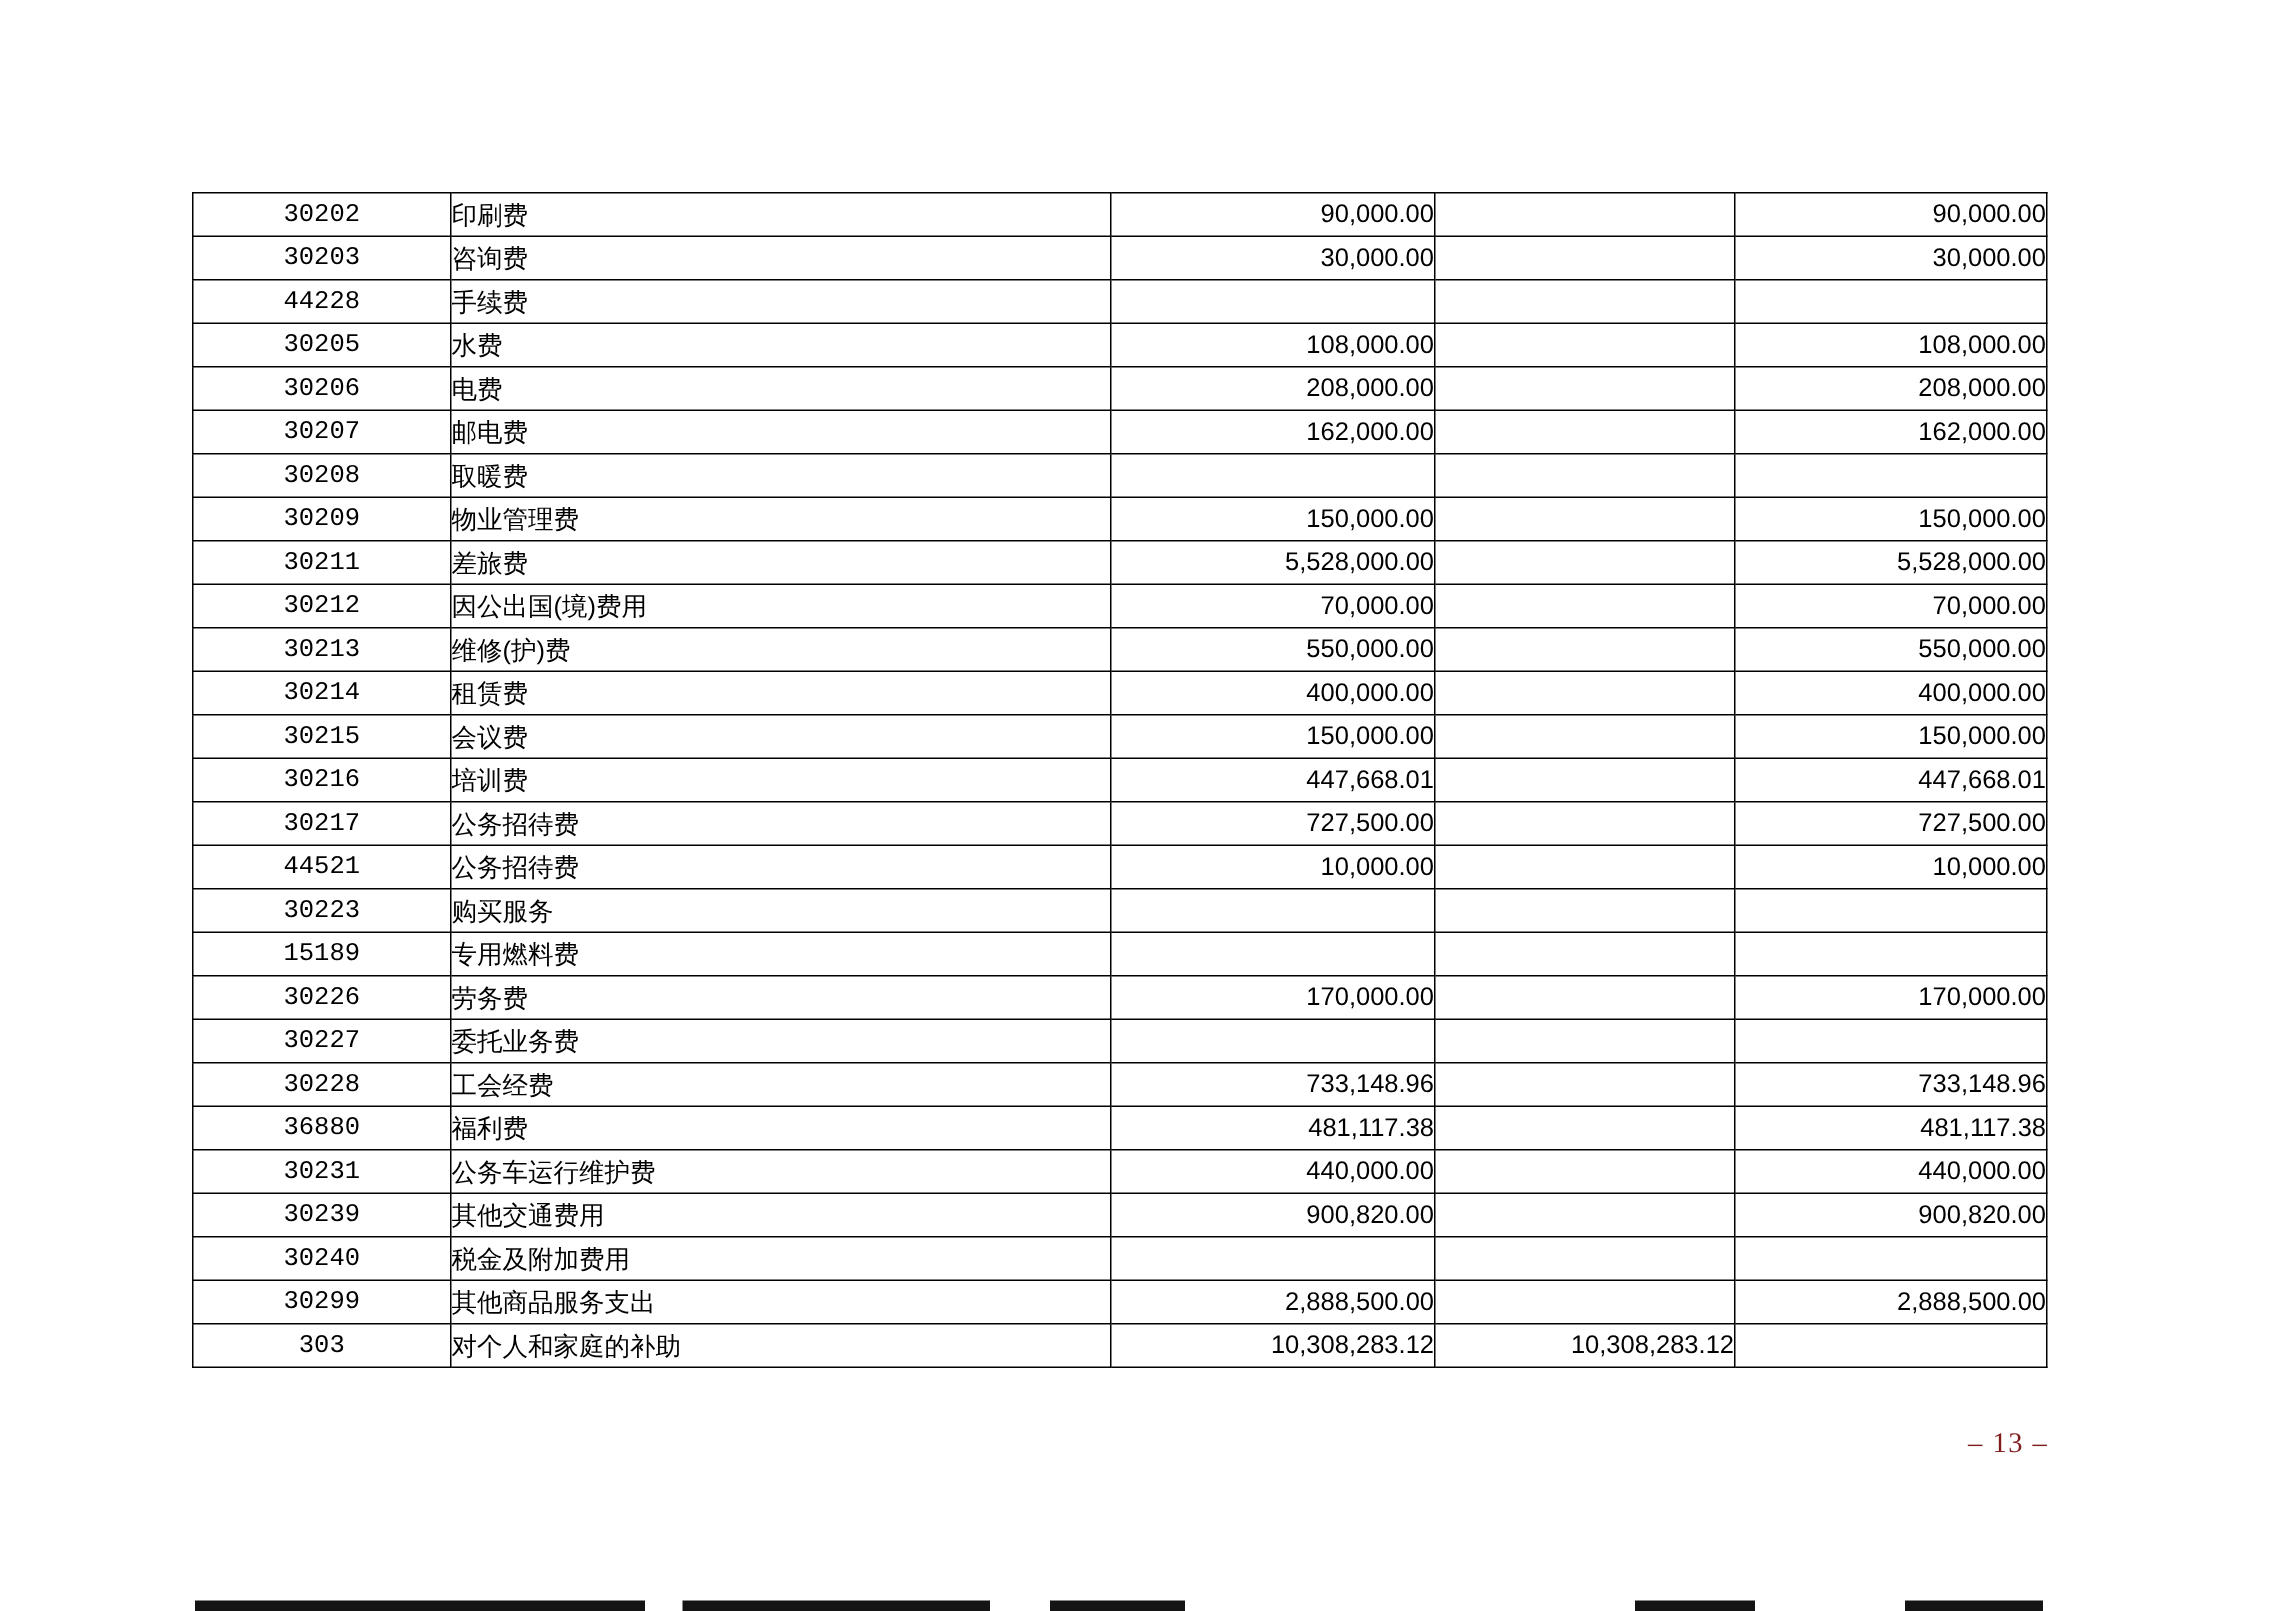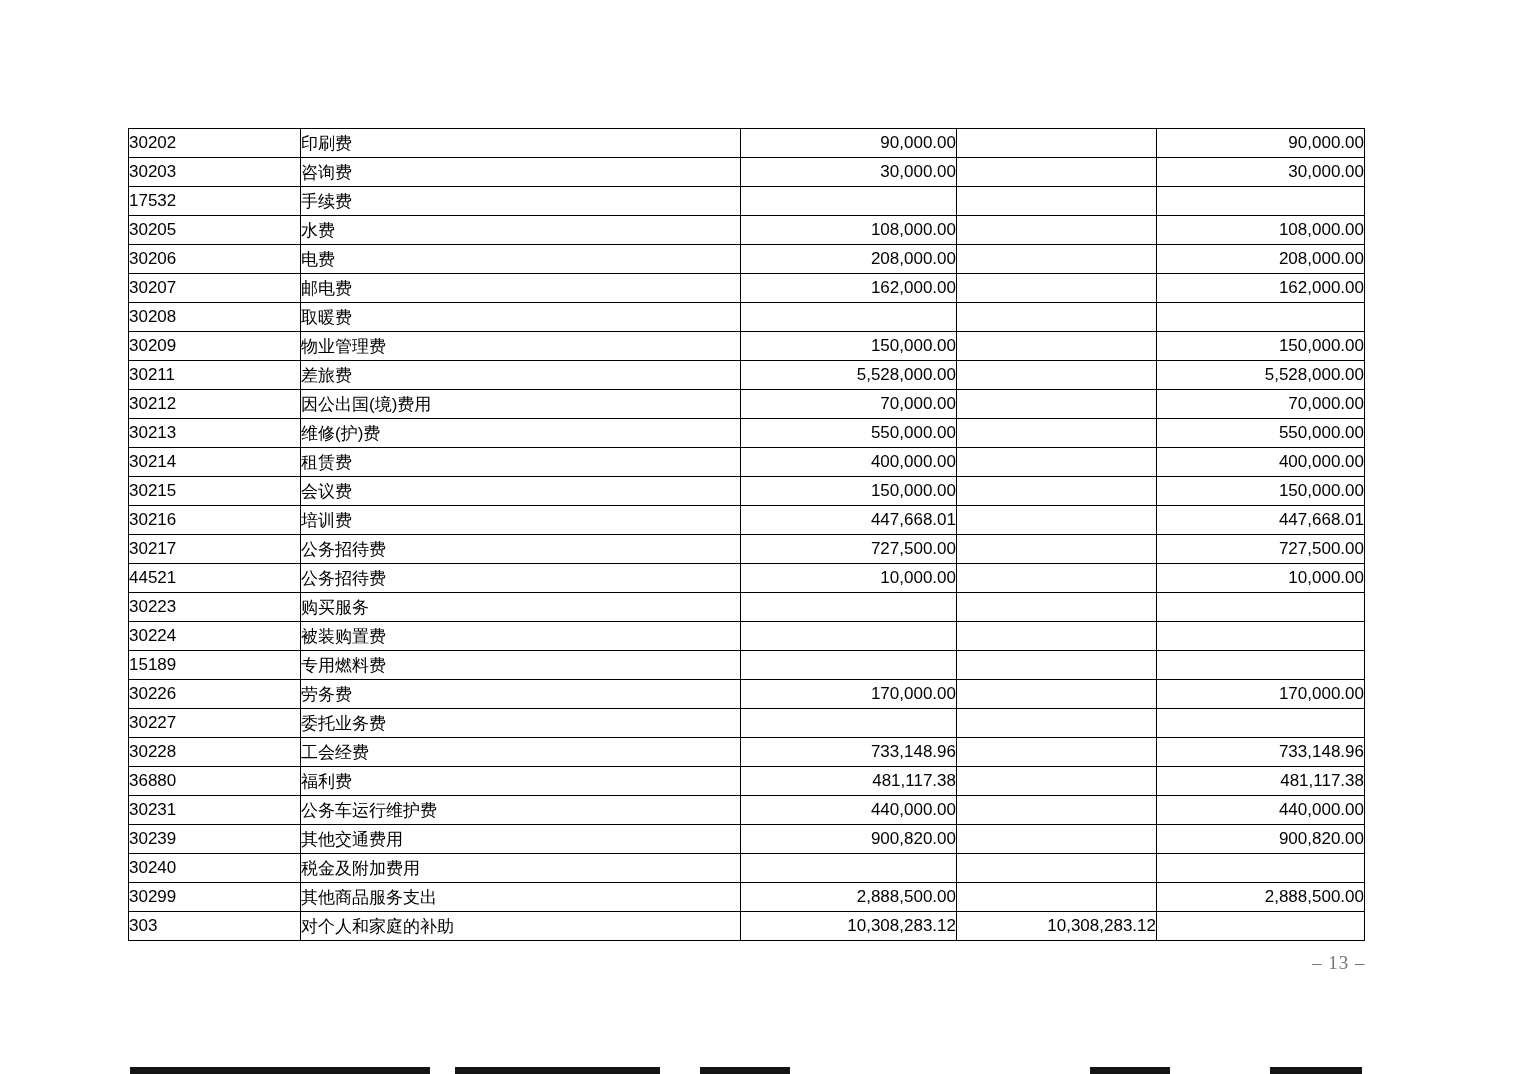--- a/index.html
+++ b/index.html
@@ -29,22 +29,23 @@
     border: 1px solid #000000;
     height: 28px;
     padding: 0;
     overflow: hidden;
     white-space: nowrap;
     vertical-align: middle;
     font-size: 17px;
     color: #000000;
   }
   td.code {
-    font-family: Liberation Sans, sans-serif;
+    font-family: Liberation Mono, monospace;
     padding-left: 26px;
+    text-align: center;
   }
   td.code.lvl1 {
   }
   td.label {
     font-family: Liberation Sans, sans-serif;
     font-size: 16.5px;
     padding-left: 25px;
   }
   td.label.lvl1 {
   }
@@ -55,21 +56,21 @@
     padding-right: 15px;
   }
 
   .footer-page-number {
     position: absolute;
     left: 1312px;
     top: 952px;
     width: 90px;
     font-family: "Liberation Serif", serif;
     font-size: 19px;
-    color: #737373;
+    color: #7f1d1d;
     letter-spacing: 1px;
     white-space: nowrap;
   }
 
   
   .frag {
     position: absolute;
     bottom: 0;
     height: 7px;
     background: #141414;
@@ -97,21 +98,21 @@
           <td class="amt">90,000.00</td>
         </tr>
         <tr>
           <td class="code">30203</td>
           <td class="label">咨询费</td>
           <td class="amt">30,000.00</td>
           <td class="amt"></td>
           <td class="amt">30,000.00</td>
         </tr>
         <tr>
-          <td class="code">17532</td>
+          <td class="code">44228</td>
           <td class="label">手续费</td>
           <td class="amt"></td>
           <td class="amt"></td>
           <td class="amt"></td>
         </tr>
         <tr>
           <td class="code">30205</td>
           <td class="label">水费</td>
           <td class="amt">108,000.00</td>
           <td class="amt"></td>
@@ -197,27 +198,20 @@
         <tr>
           <td class="code">44521</td>
           <td class="label">公务招待费</td>
           <td class="amt">10,000.00</td>
           <td class="amt"></td>
           <td class="amt">10,000.00</td>
         </tr>
         <tr>
           <td class="code">30223</td>
           <td class="label">购买服务</td>
-          <td class="amt"></td>
-          <td class="amt"></td>
-          <td class="amt"></td>
-        </tr>
-        <tr>
-          <td class="code">30224</td>
-          <td class="label">被装购置费</td>
           <td class="amt"></td>
           <td class="amt"></td>
           <td class="amt"></td>
         </tr>
         <tr>
           <td class="code">15189</td>
           <td class="label">专用燃料费</td>
           <td class="amt"></td>
           <td class="amt"></td>
           <td class="amt"></td>

